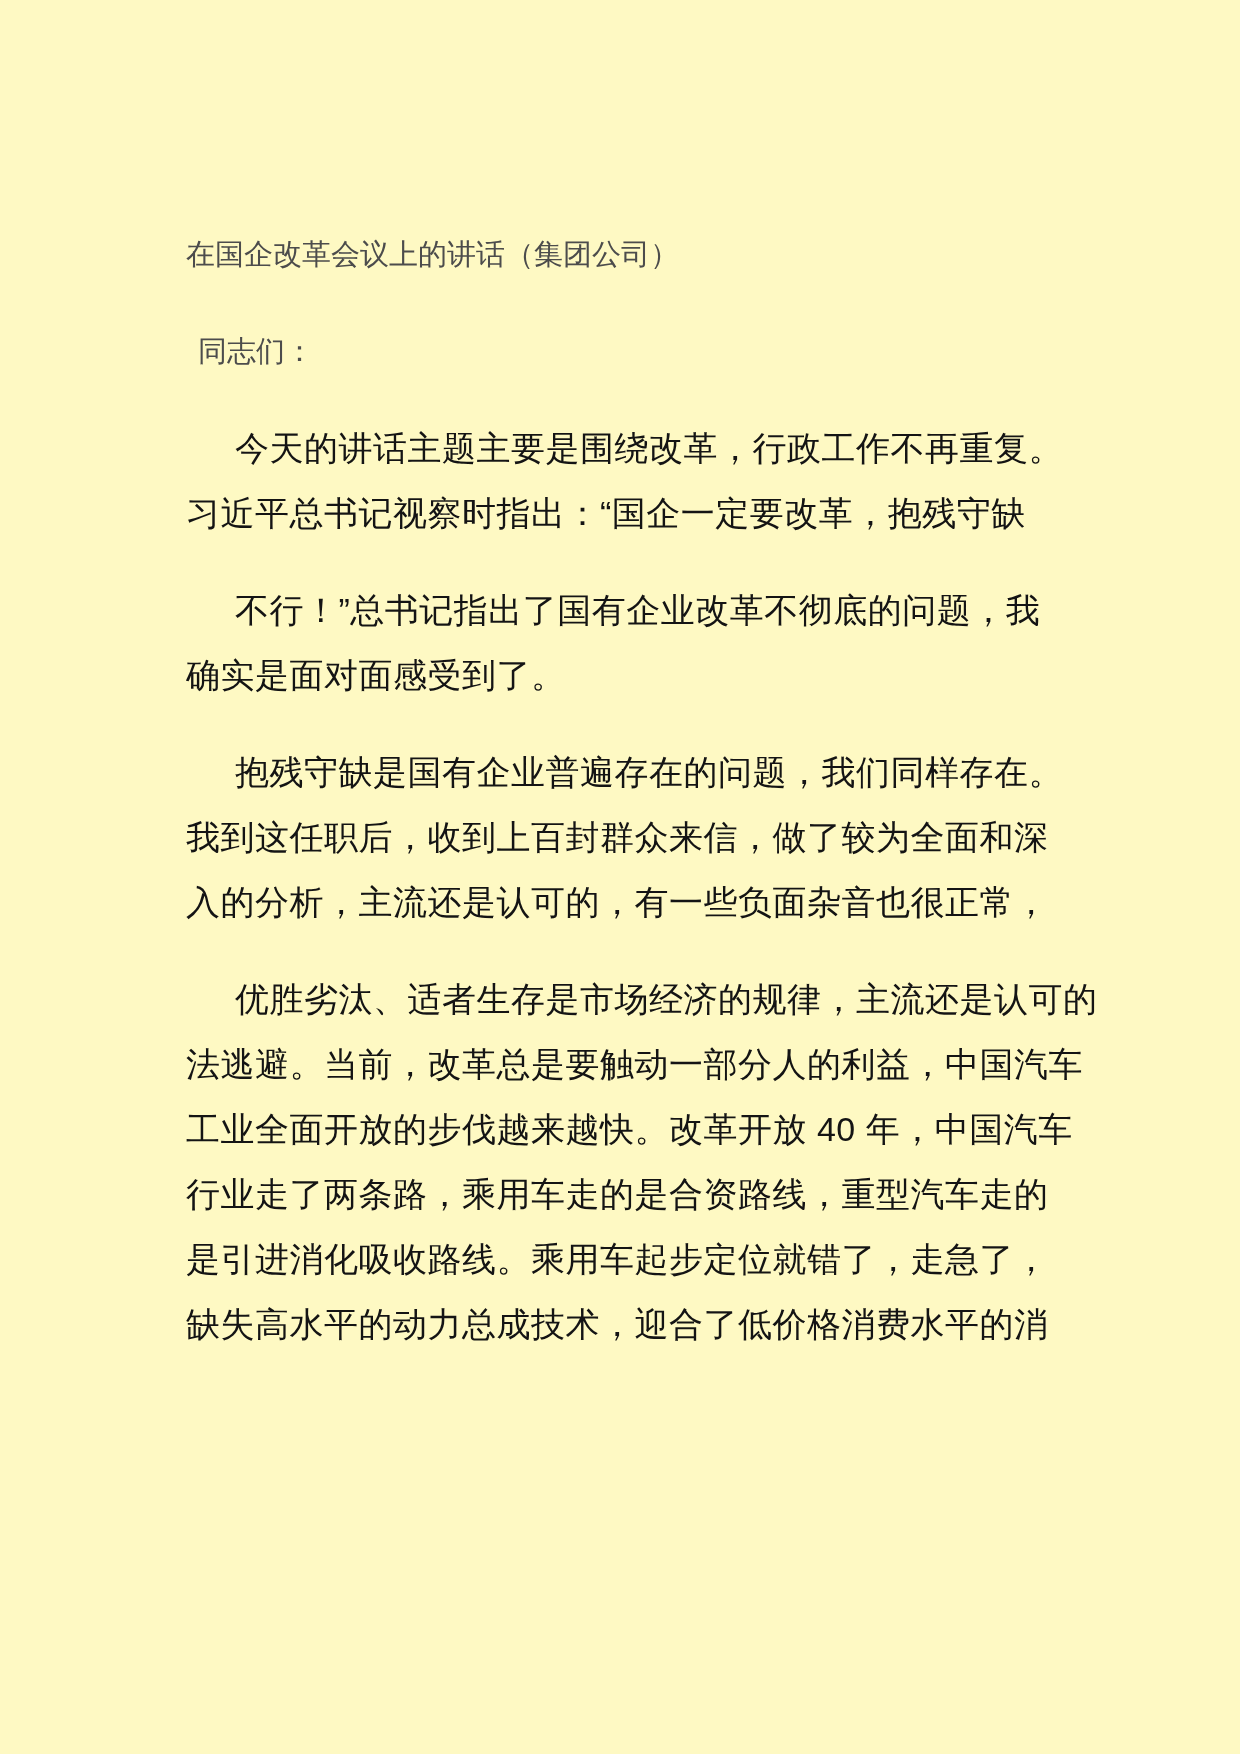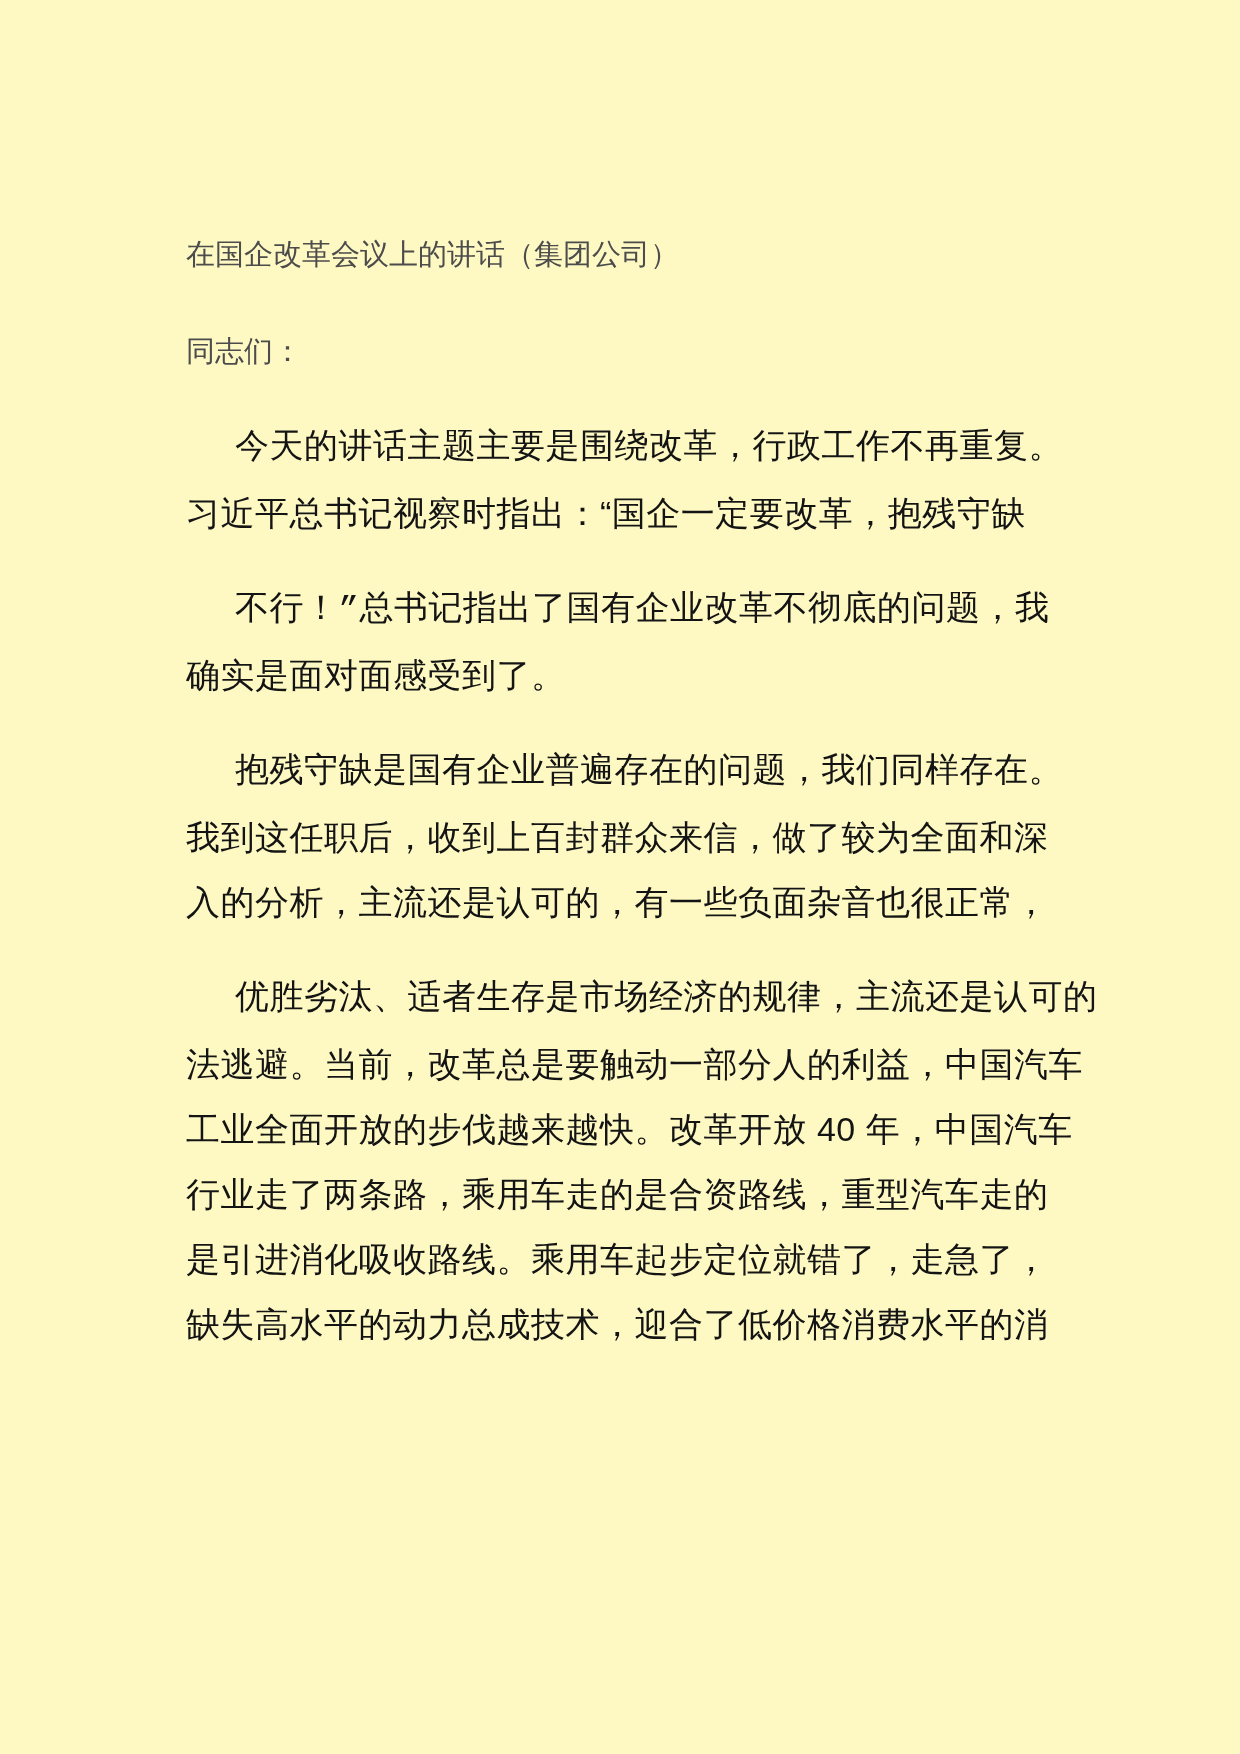--- a/index.html
+++ b/index.html
@@ -26,35 +26,34 @@
     line-height: 65px;
     color: #4c4c4c;
     white-space: nowrap;
     margin: 0 0 32px 0;
   }
   .greeting {
     font-size: 29px;
     line-height: 65px;
     color: #4c4c4c;
     white-space: nowrap;
-    margin: 0 0 32px 0;
+    margin: 0 0 32px 12px;
   }
   .para {
     margin: 0 0 32px 0;
   }
   .para .line {
     font-size: 34px;
     line-height: 65px;
     color: #141414;
     white-space: nowrap;
     letter-spacing: 0.5px;
   }
   .para .line.indent {
     text-indent: 49px;
-    font-family: Liberation Mono, monospace;
   }
 </style>
 </head>
 <body>
 
 <div class="page">
   <div class="content">
 
     <div class="doc-title">在国企改革会议上的讲话（集团公司）</div>
 

